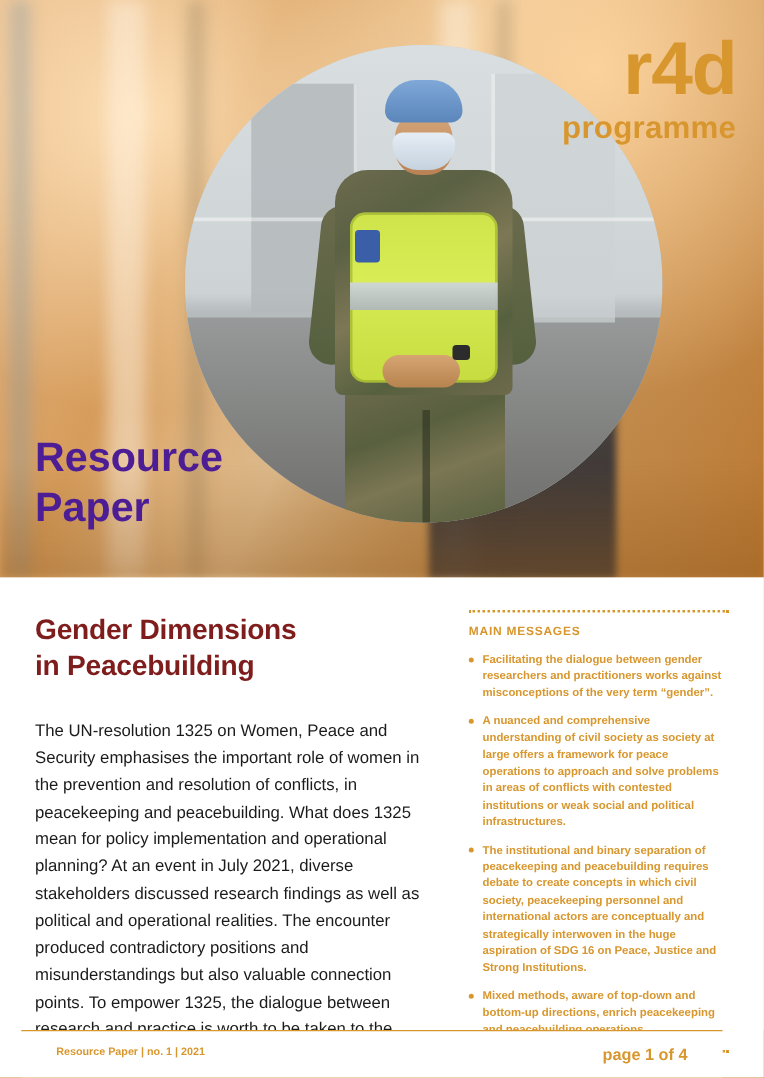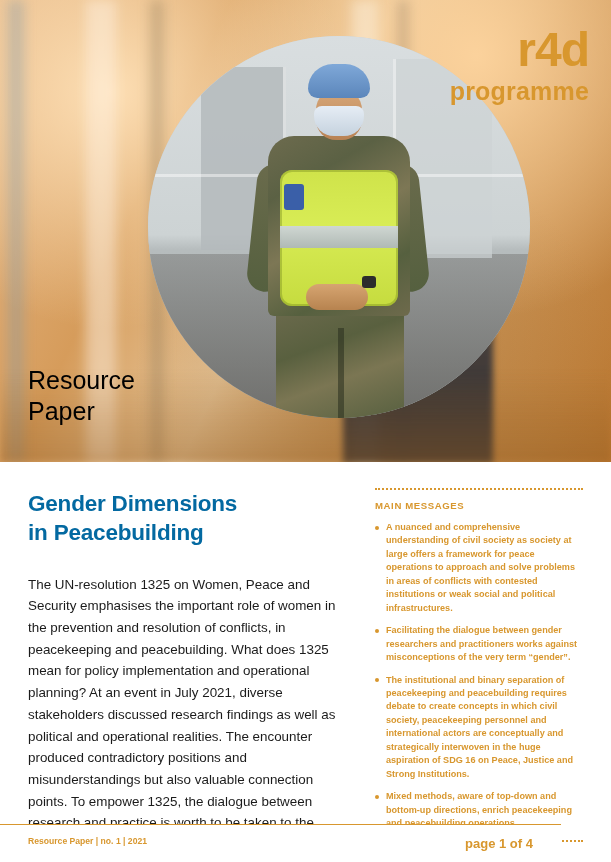--- a/index.html
+++ b/index.html
@@ -170,61 +170,61 @@
     border-radius: 3px; background: #2c2c2c;
   }
 
   
   .logo {
     position: absolute;
     right: 22px; top: 28px;
     text-align: right;
   }
   .logo-main {
-    font-size: 48px;
+    font-size: 60px;
     font-weight: 700;
     color: #d8972e;
     line-height: 0.9;
     letter-spacing: -1px;
   }
   .logo-sub {
     font-size: 25px;
     font-weight: 700;
     color: #d8972e;
     margin-top: 6px;
     letter-spacing: 0.2px;
   }
 
   
   .rp-label {
     position: absolute;
     left: 28px; bottom: 36px;
-    font-size: 25px;
-    font-weight: 400;
-    color: #000000;
+    font-size: 33px;
+    font-weight: 700;
+    color: #4c1d95;
     line-height: 1.22;
   }
 
   
   .content {
     position: absolute;
     top: 462px; left: 0;
     width: 611px;
     height: 362px;
     background: #ffffff;
   }
   .col-left {
     position: absolute;
     left: 28px; top: 28px;
     width: 312px;
   }
   .title {
     font-size: 22.5px;
     font-weight: 700;
-    color: #0369a1;
+    color: #7f1d1d;
     line-height: 1.28;
     margin: 0 0 26px 0;
     letter-spacing: -0.2px;
   }
   .lede {
     font-size: 13.4px;
     color: #1b1b1b;
     line-height: 1.62;
     margin: 0;
   }
@@ -265,21 +265,21 @@
     background: #d8972e;
   }
   .rule-bottom-right {
     border-top: 2px dotted #d8972e;
     margin-top: 4px;
   }
 
   
   .footer {
     position: absolute;
-    left: 0; bottom: 0;
+    left: 17px; bottom: 0;
     width: 561px; height: 38px;
     border-top: 1px solid #d8972e;
     background: #ffffff;
   }
   .footer-left {
     position: absolute;
     left: 28px; top: 11px;
     font-size: 8.6px;
     color: #d8972e;
     font-weight: 700;
@@ -341,22 +341,22 @@
   <div class="col-left">
     <h1 class="title" style="white-space: pre-line;">Gender Dimensions
 in Peacebuilding</h1>
     <p class="lede">The UN-resolution 1325 on Women, Peace and Security emphasises the important role of women in the prevention and resolution of conflicts, in peacekeeping and peacebuilding. What does 1325 mean for policy implementation and operational planning? At an event in July 2021, diverse stakeholders discussed research findings as well as political and operational realities. The encounter produced contradictory positions and misunderstandings but also valuable connection points. To empower 1325, the dialogue between research and practice is worth to be taken to the next level.</p>
   </div>
 
   <div class="col-right">
     <div class="dotted-rule"></div>
     <div class="mm-head">MAIN MESSAGES</div>
     <ul class="mm-list">
+      <li class="mm-item">Facilitating the dialogue between gender researchers and practitioners works against misconceptions of the very term “gender”.</li>
       <li class="mm-item">A nuanced and comprehensive understanding of civil society as society at large offers a framework for peace operations to approach and solve problems in areas of conflicts with contested institutions or weak social and political infrastructures.</li>
-      <li class="mm-item">Facilitating the dialogue between gender researchers and practitioners works against misconceptions of the very term “gender”.</li>
       <li class="mm-item">The institutional and binary separation of peacekeeping and peacebuilding requires debate to create concepts in which civil society, peacekeeping personnel and international actors are conceptually and strategically interwoven in the huge aspiration of SDG 16 on Peace, Justice and Strong Institutions.</li>
       <li class="mm-item">Mixed methods, aware of top-down and bottom-up directions, enrich peacekeeping and peacebuilding operations.</li>
     </ul>
     <div class="rule-bottom-right"></div>
   </div>
 
 </div>
 
 <div class="footer">
   <div class="footer-left">Resource Paper | no. 1 | 2021</div>

